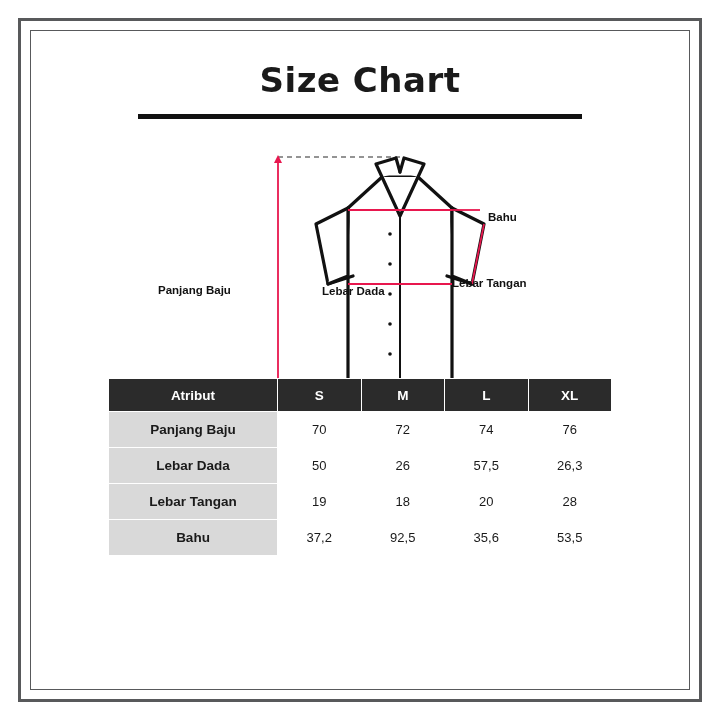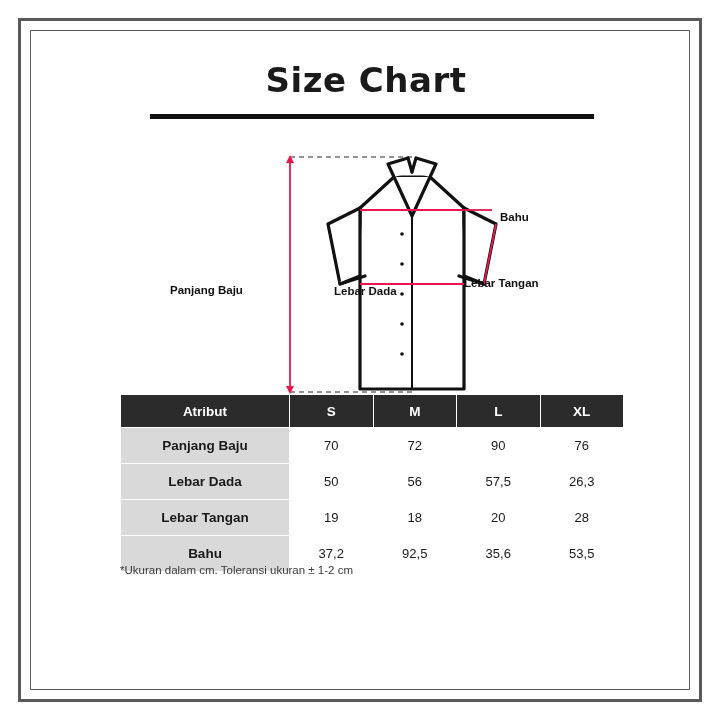--- a/index.html
+++ b/index.html
@@ -39,21 +39,20 @@
     border: 1.5px solid #58595b;
     box-sizing: border-box;
   }
   .content {
     position: absolute;
     left: 30px;
     top: 30px;
     right: 30px;
     bottom: 30px;
     box-sizing: border-box;
-    margin-left: 12px;
   }
   .title {
     position: absolute;
     top: 30px;
     left: 0;
     width: 100%;
     text-align: center;
     font-size: 34px;
     font-weight: bold;
     letter-spacing: 0.5px;
@@ -70,21 +69,21 @@
   }
   .diagram {
     position: absolute;
     top: 94px;
     left: 70px;
     width: 520px;
     height: 270px;
   }
   .table-wrap {
     position: absolute;
-    top: 364px;
+    top: 348px;
     left: 78px;
     width: 504px;
   }
   table.size-table {
     border-collapse: collapse;
     width: 504px;
     table-layout: fixed;
   }
   table.size-table th,
   table.size-table td {
@@ -204,27 +203,27 @@
             <th>M</th>
             <th>L</th>
             <th>XL</th>
           </tr>
         </thead>
         <tbody>
           <tr>
             <td class="attr-cell">Panjang Baju</td>
             <td class="val-cell">70</td>
             <td class="val-cell">72</td>
-            <td class="val-cell">90</td>
+            <td class="val-cell">74</td>
             <td class="val-cell">76</td>
           </tr>
           <tr>
             <td class="attr-cell">Lebar Dada</td>
             <td class="val-cell">50</td>
-            <td class="val-cell">56</td>
+            <td class="val-cell">26</td>
             <td class="val-cell">57,5</td>
             <td class="val-cell">26,3</td>
           </tr>
           <tr>
             <td class="attr-cell">Lebar Tangan</td>
             <td class="val-cell">19</td>
             <td class="val-cell">18</td>
             <td class="val-cell">20</td>
             <td class="val-cell">28</td>
           </tr>
@@ -232,16 +231,15 @@
             <td class="attr-cell">Bahu</td>
             <td class="val-cell">37,2</td>
             <td class="val-cell">92,5</td>
             <td class="val-cell">35,6</td>
             <td class="val-cell">53,5</td>
           </tr>
         </tbody>
       </table>
     </div>
 
-    <div class="note">*Ukuran dalam cm. Toleransi ukuran ± 1-2 cm</div>
 
   </div>
 </div>
 
 </body></html>

